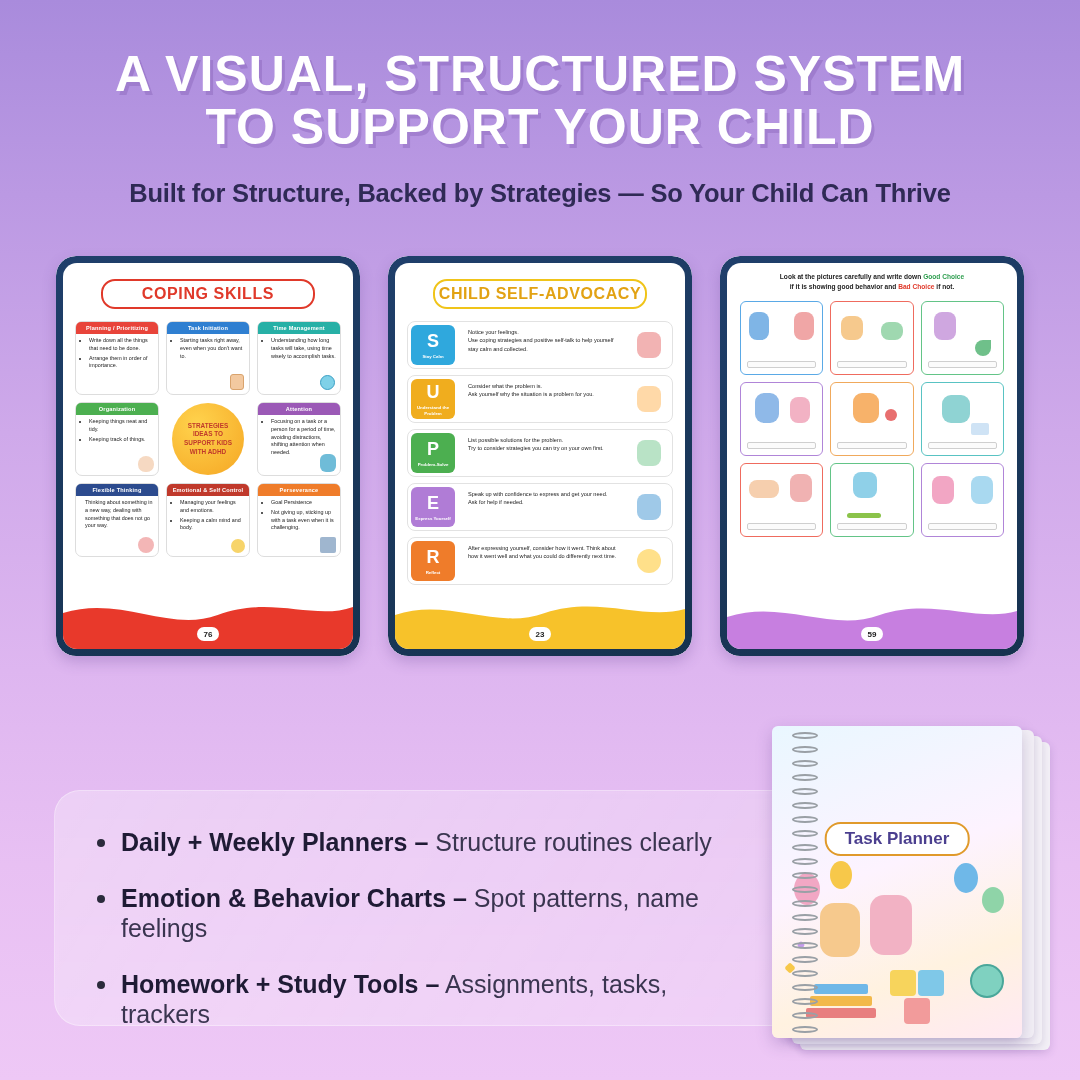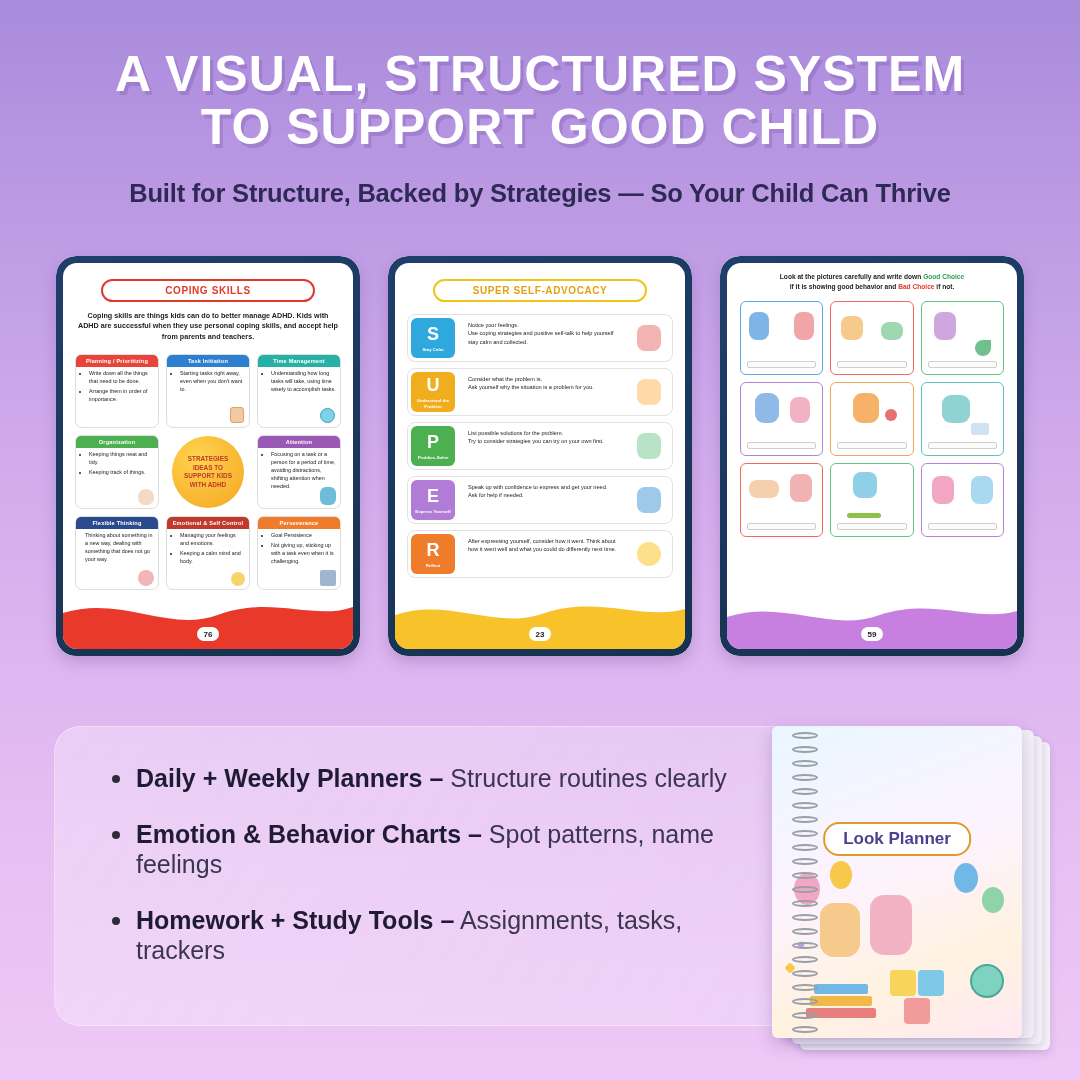--- a/index.html
+++ b/index.html
@@ -59,21 +59,21 @@
     overflow: hidden;
   }
   .c1 .card-frame { background: linear-gradient(160deg,#1f3f6b,#16324f); }
   .c2 .card-frame { background: linear-gradient(160deg,#1f3f6b,#16324f); }
   .c3 .card-frame { background: linear-gradient(160deg,#1f3f6b,#16324f); }
 
   .card-title {
     margin: 16px auto 0;
     width: 74%;
     text-align: center;
-    font-size: 10px;
+    font-size: 16px;
     font-weight: 800;
     letter-spacing: 0.6px;
     padding: 4px 0;
     border-radius: 14px;
   }
   .t-coping { color:#e0392a; border:2px solid #e0392a; }
   .t-advocacy { color:#e2a213; border:2px solid #f0c419; }
   .t-choices { color:#a23fb0; border:2px solid #cf7fd8; }
 
   .card-sub {
@@ -140,26 +140,25 @@
   .cell3 .ansline { position:absolute; left:6px; right:6px; bottom:6px; height:7px; border:1px solid #cfcfcf; border-radius:2px; background:#fbfbfb; }
   .b-blue { border-color:#5aa9e6; } .b-red { border-color:#ef6b5e; } .b-green { border-color:#63c487; }
   .b-purple { border-color:#b085d8; } .b-orange { border-color:#f0a95c; } .b-teal { border-color:#59c3c3; }
 
   
   .fig { position:absolute; border-radius:50%; }
 
   
   .bottom {
     position: absolute; left: 54px; right: 46px; bottom: 54px;
-    height: 300px;
+    height: 236px;
     border-radius: 26px;
     background: linear-gradient(120deg, rgba(255,255,255,0.30), rgba(255,255,255,0.16));
     border: 1px solid rgba(255,255,255,0.35);
     backdrop-filter: blur(2px);
-    padding-left: 15px;
   }
   .bullets { padding: 36px 0 0 42px; width: 660px; }
   .bullet { display:flex; margin-bottom: 26px; }
   .dot { width: 8px; height: 8px; border-radius: 50%; background:#2b2b3c; margin: 12px 16px 0 0; flex:0 0 auto; }
   .btext { font-size: 25px; line-height: 1.2; color:#3a3550; }
   .btext b { font-weight: 800; color:#1f1b35; }
 
   
   .book-wrap { position:absolute; right: 22px; bottom: 14px; width: 300px; height: 340px; }
   .sheet { position:absolute; border-radius: 6px; background:#f3f0f6; box-shadow: 0 3px 8px rgba(80,50,130,0.18); }
@@ -192,31 +191,30 @@
     padding: 5px 18px; font-size: 17px; font-weight: 800; color:#4b3f8f;
     white-space: nowrap;
   }
   .cover-art { position:absolute; left:0; right:0; bottom: 6px; height: 175px; }
 </style>
 </head>
 <body>
 
 <div class="headline">
   <span>A VISUAL, STRUCTURED SYSTEM</span>
-  <span class="l2">TO SUPPORT GOOD CHILD</span>
+  <span class="l2">TO SUPPORT YOUR CHILD</span>
 </div>
 <div class="subhead">Built for Structure, Backed by Strategies — So Your Child Can Thrive</div>
 
 <div class="cards">
 
   <div class="card c1">
     <div class="card-frame"></div>
     <div class="card-inner">
       <div class="card-title t-coping">COPING SKILLS</div>
-      <div class="card-sub">Coping skills are things kids can do to better manage ADHD. Kids with ADHD are successful when they use personal coping skills, and accept help from parents and teachers.</div>
 
       <div class="grid1">
 
         <div class="tile">
           <div class="tile-head h-red">Planning / Prioritizing</div>
           <div class="tile-body">
             <ul style="list-style:disc; margin-left:4px;">
               <li>Write down all the things that need to be done.</li>
               <li>Arrange them in order of importance.</li>
             </ul>
@@ -298,21 +296,21 @@
           <path d="M0,20 C60,2 110,40 160,22 C215,2 260,28 300,14 L300,56 L0,56 Z" fill="#e8392b"></path>
         </svg>
       </div>
       <div class="page-num">76</div>
     </div>
   </div>
 
   <div class="card c2">
     <div class="card-frame"></div>
     <div class="card-inner">
-      <div class="card-title t-advocacy">SUPER SELF-ADVOCACY</div>
+      <div class="card-title t-advocacy">CHILD SELF-ADVOCACY</div>
 
       <div class="rows2">
         <div class="row2">
           <div class="letter L-s">
             <span>S</span>
             <small>Stay Calm</small>
           </div>
           <div class="txt" style="white-space:pre-line">Notice your feelings.
 Use coping strategies and positive self-talk to help yourself stay calm and collected.</div>
           <div class="art">
@@ -466,21 +464,21 @@
     </div>
   </div>
 </div>
 
 <div class="book-wrap">
   <div class="sheet s1"></div>
   <div class="sheet s2"></div>
   <div class="sheet s3"></div>
 
   <div class="cover">
-    <div class="cover-sub">Look Planner</div>
+    <div class="cover-sub">Task Planner</div>
 
     <div class="cover-art">
 
       <div class="fig" style="left:22px;top:16px;width:26px;height:32px;border-radius:50%;background:#f2a7c4;"></div>
       <div class="fig" style="left:58px;top:4px;width:22px;height:28px;border-radius:50%;background:#f7c84a;"></div>
       <div class="fig" style="right:44px;top:6px;width:24px;height:30px;border-radius:50%;background:#6fb8e8;"></div>
       <div class="fig" style="right:18px;top:30px;width:22px;height:26px;border-radius:50%;background:#8fd4a8;"></div>
 
       <div class="fig" style="left:48px;top:46px;width:40px;height:54px;border-radius:14px;background:#f6c98d;"></div>
       <div class="fig" style="left:98px;top:38px;width:42px;height:60px;border-radius:14px;background:#f2b2c4;"></div>

